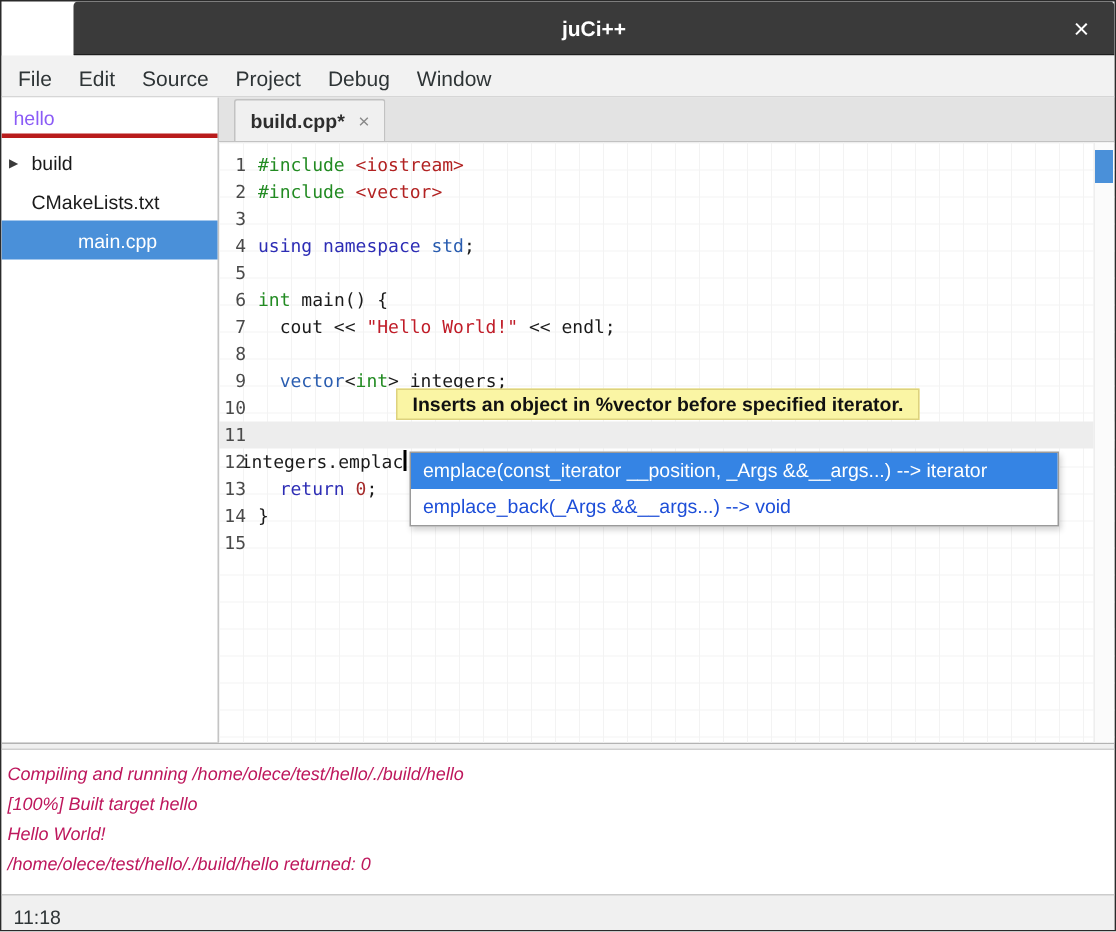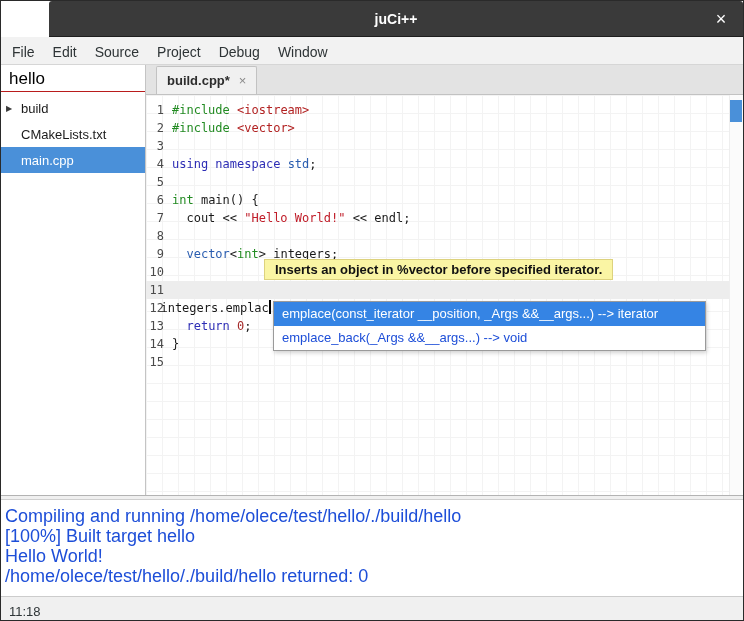--- a/index.html
+++ b/index.html
@@ -29,24 +29,24 @@
   .title{color:#ffffff;font-weight:bold;font-size:14px;}
   .close-btn{position:absolute;right:8px;top:0;height:36px;width:28px;background:transparent;border:none;color:#ffffff;font-size:18px;line-height:36px;cursor:default;}
 
   
   .menubar{height:28px;flex:none;background:var(--menubar-bg);display:flex;align-items:flex-end;padding-left:2px;border-bottom:1px solid #d6d6d6;}
   .menu-item{padding:4px 9px;font-size:14px;color:#2e3436;}
 
   
   .main{flex:none;height:430px;display:flex;}
   .sidebar{width:145px;flex:none;background:#ffffff;border-right:1px solid #c4c4c4;display:flex;flex-direction:column;}
-  .project-label{height:27px;line-height:27px;padding-left:8px;color:#000000;font-size:17px;border-bottom:1px solid #b91c1c;}
+  .project-label{height:27px;line-height:27px;padding-left:8px;color:#8b5cf6;font-size:13px;border-bottom:3px solid #b91c1c;}
   .file-tree{padding-top:3px;}
   .tree-row{height:26px;display:flex;align-items:center;font-size:13px;color:#1a1a1a;}
-  .tree-row.selected{background:var(--accent-blue);color:#ffffff;}
+  .tree-row.selected{background:var(--accent-blue);color:#ffffff;padding-left:31px;}
   .expander{width:16px;flex:none;text-align:center;font-size:8px;color:#3a3a3a;}
   .tree-row.selected .expander{color:#ffffff;}
   .tree-label{padding-left:4px;text-align:center;}
 
   
   .editor-pane{flex:1;display:flex;flex-direction:column;min-width:0;}
   .tabbar{height:30px;flex:none;background:#e3e3e3;border-bottom:1px solid #c2c2c2;display:flex;align-items:flex-end;padding-left:10px;}
   .tab{display:inline-flex;align-items:center;gap:9px;height:28px;padding:0 10px;background:#f0f0f0;border:1px solid #c2c2c2;border-bottom:none;font-size:13px;font-weight:bold;color:#2d2d2d;border-radius:2px 2px 0 0;}
   .tab-close{color:#8a8a8a;font-weight:normal;font-size:13px;}
 
@@ -74,21 +74,21 @@
   .completion{position:absolute;left:127px;top:206px;z-index:4;width:433px;background:#ffffff;border:1px solid #9a9a9a;box-shadow:1px 2px 4px rgba(0,0,0,0.18);font-family:"Liberation Sans",sans-serif;font-size:13px;}
   .completion-item{height:24px;line-height:18px;padding:3px 8px;white-space:nowrap;overflow:hidden;color:#1d4ed8;}
   .completion-item.selected{background:var(--completion-selected-bg);color:#ffffff;}
 
   .scroll-track{position:absolute;right:0;top:0;bottom:0;width:14px;background:#fbfbfb;border-left:1px solid #eeeeee;z-index:2;}
   .scroll-thumb{position:absolute;right:1px;top:5px;width:12px;height:22px;background:var(--accent-blue);z-index:3;}
 
   
   .splitter{height:5px;flex:none;background:#f0f0f0;border-top:1px solid #b3b3b3;border-bottom:1px solid #cfcfcf;}
   .terminal{height:96px;flex:none;background:#ffffff;padding:6px 4px;overflow:hidden;}
-  .term-line{font-family:"Liberation Sans",sans-serif;font-size:18px;color:#1d4ed8;line-height:20px;white-space:pre;}
+  .term-line{font-family:"Liberation Sans",sans-serif;font-size:12px;color:#be185d;line-height:20px;white-space:pre;font-style:italic;}
   .statusbar{height:30px;flex:none;background:#f0f0f0;border-top:1px solid #cccccc;display:flex;align-items:center;padding-left:8px;font-size:13px;color:#2e3436;}
 </style>
 </head>
 <body>
 
 <div class="window">
 
   <div class="titlebar">
     <div class="title">juCi++</div>
     <button class="close-btn">×</button>

